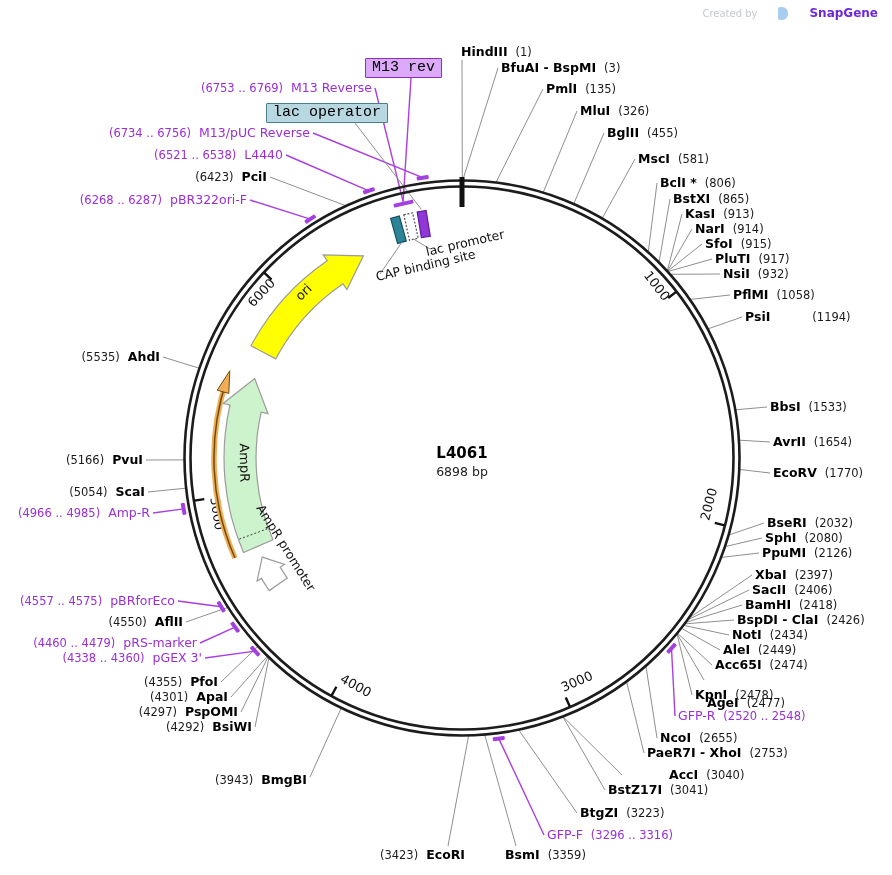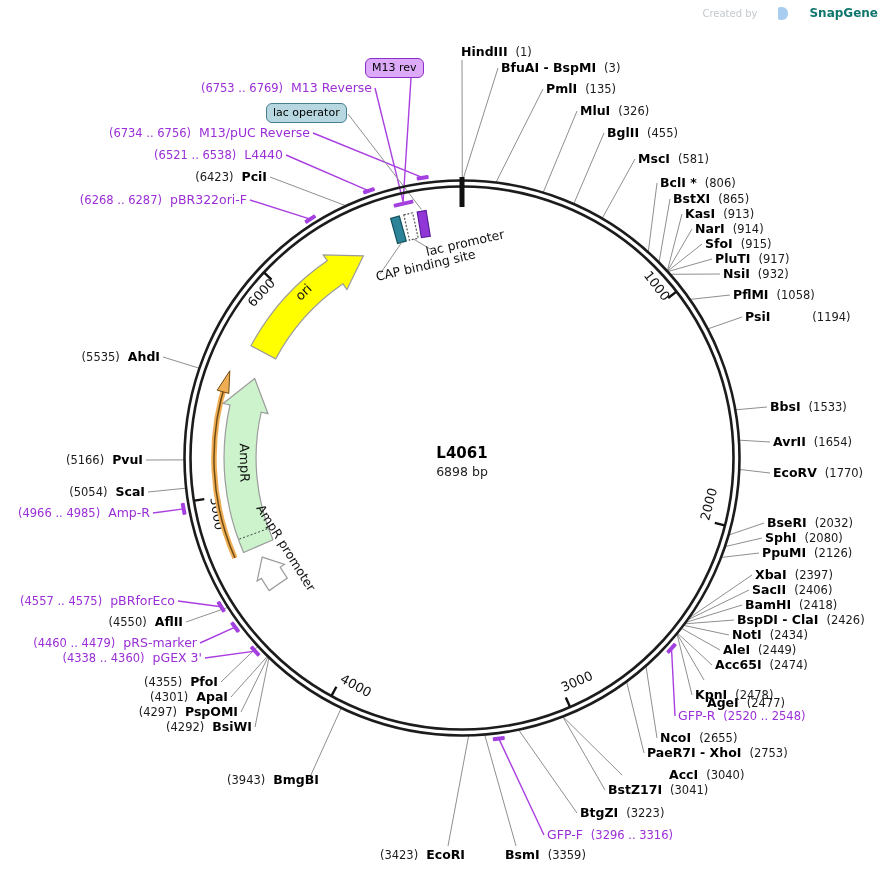--- a/index.html
+++ b/index.html
@@ -6,28 +6,28 @@
   #stage{position:relative;width:892px;height:875px;background:#ffffff;overflow:hidden;
          font-family:"DejaVu Sans",sans-serif;}
   #map-svg{position:absolute;left:0;top:0;}
   .site-label{position:absolute;display:flex;gap:8px;align-items:baseline;white-space:nowrap;
               font-size:12.5px;line-height:14px;color:#000;}
   .site-label .nm{font-weight:bold;color:#000;}
   .site-label .ps{font-size:11.5px;color:#1a1a1a;}
   .site-label.left{transform:translateX(-100%);}
   .site-label.primer .nm{font-weight:normal;color:#9a2fd6;}
   .site-label.primer .ps{color:#9a2fd6;}
-  .boxed-label{position:absolute;font-size:11px;line-height:15px;padding:1px 6px 2px 6px;
-               border-radius:6px;border:1.5px solid;color:#000;white-space:nowrap;}
+  .boxed-label{position:absolute;font-size:15px;line-height:15px;padding:1px 6px 2px 6px;
+               border-radius:1px;border:1.5px solid;color:#000;white-space:nowrap;font-family:Liberation Mono, monospace;}
   .center-title{position:absolute;text-align:center;transform:translateX(-50%);}
   .center-title .name{font-weight:bold;font-size:15px;color:#000;}
   .center-title .size{font-size:12.5px;color:#222;margin-top:2px;}
   .watermark{position:absolute;top:6px;right:14px;display:flex;align-items:center;gap:21px;}
   .watermark .pre{font-size:10px;color:#c3c9d0;}
-  .watermark .brand{font-size:12px;font-weight:bold;color:#0f766e;}
+  .watermark .brand{font-size:12px;font-weight:bold;color:#6d28d9;}
   .wm-icon{display:inline-block;width:10px;height:13px;background:#a8cdf0;
            border-radius:2px 6px 6px 2px;}
 </style>
 </head>
 <body>
 
 <div id="stage">
 
   <div class="watermark">
     <span class="pre">Created by</span>
@@ -320,21 +320,21 @@
         <span class="ps">(3296 .. 3316)</span>
       </div>
       <div class="site-label" style="left: 505px; top: 848px;">
         <span class="nm">BsmI</span>
         <span class="ps">(3359)</span>
       </div>
       <div class="site-label left" style="left: 465px; top: 848px; align-items: center;">
         <span class="ps">(3423)</span>
         <span class="nm">EcoRI</span>
       </div>
-      <div class="site-label left" style="left: 307px; top: 773px; margin-left: 12px;">
+      <div class="site-label left" style="left: 307px; top: 773px;">
         <span class="ps">(3943)</span>
         <span class="nm">BmgBI</span>
       </div>
       <div class="site-label left" style="left: 252px; top: 720px;">
         <span class="ps">(4292)</span>
         <span class="nm">BsiWI</span>
       </div>
       <div class="site-label left" style="left: 238px; top: 705px;">
         <span class="ps">(4297)</span>
         <span class="nm">PspOMI</span>

